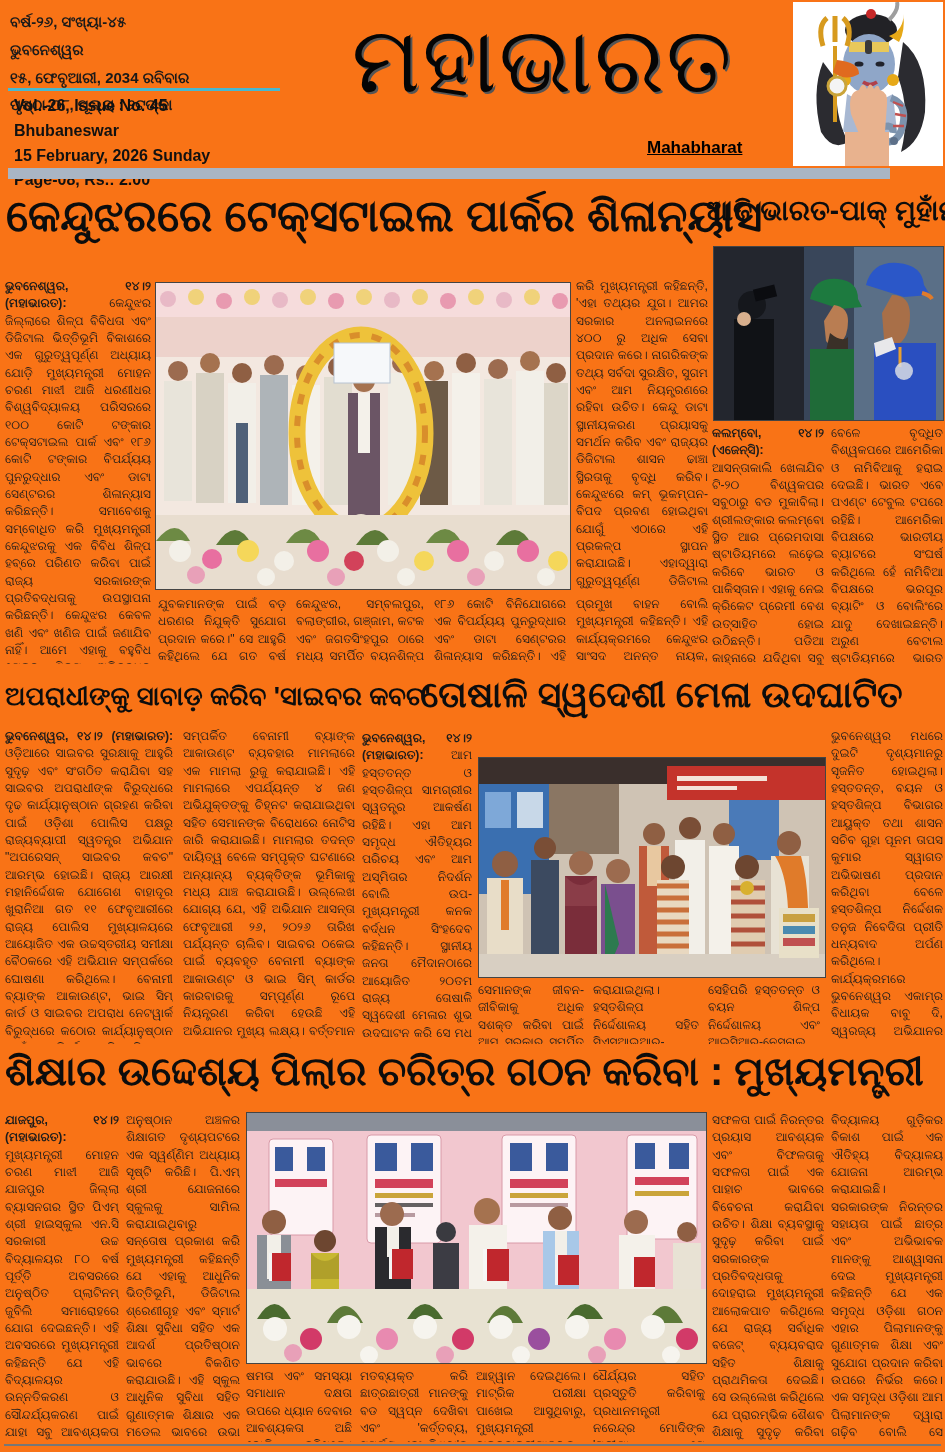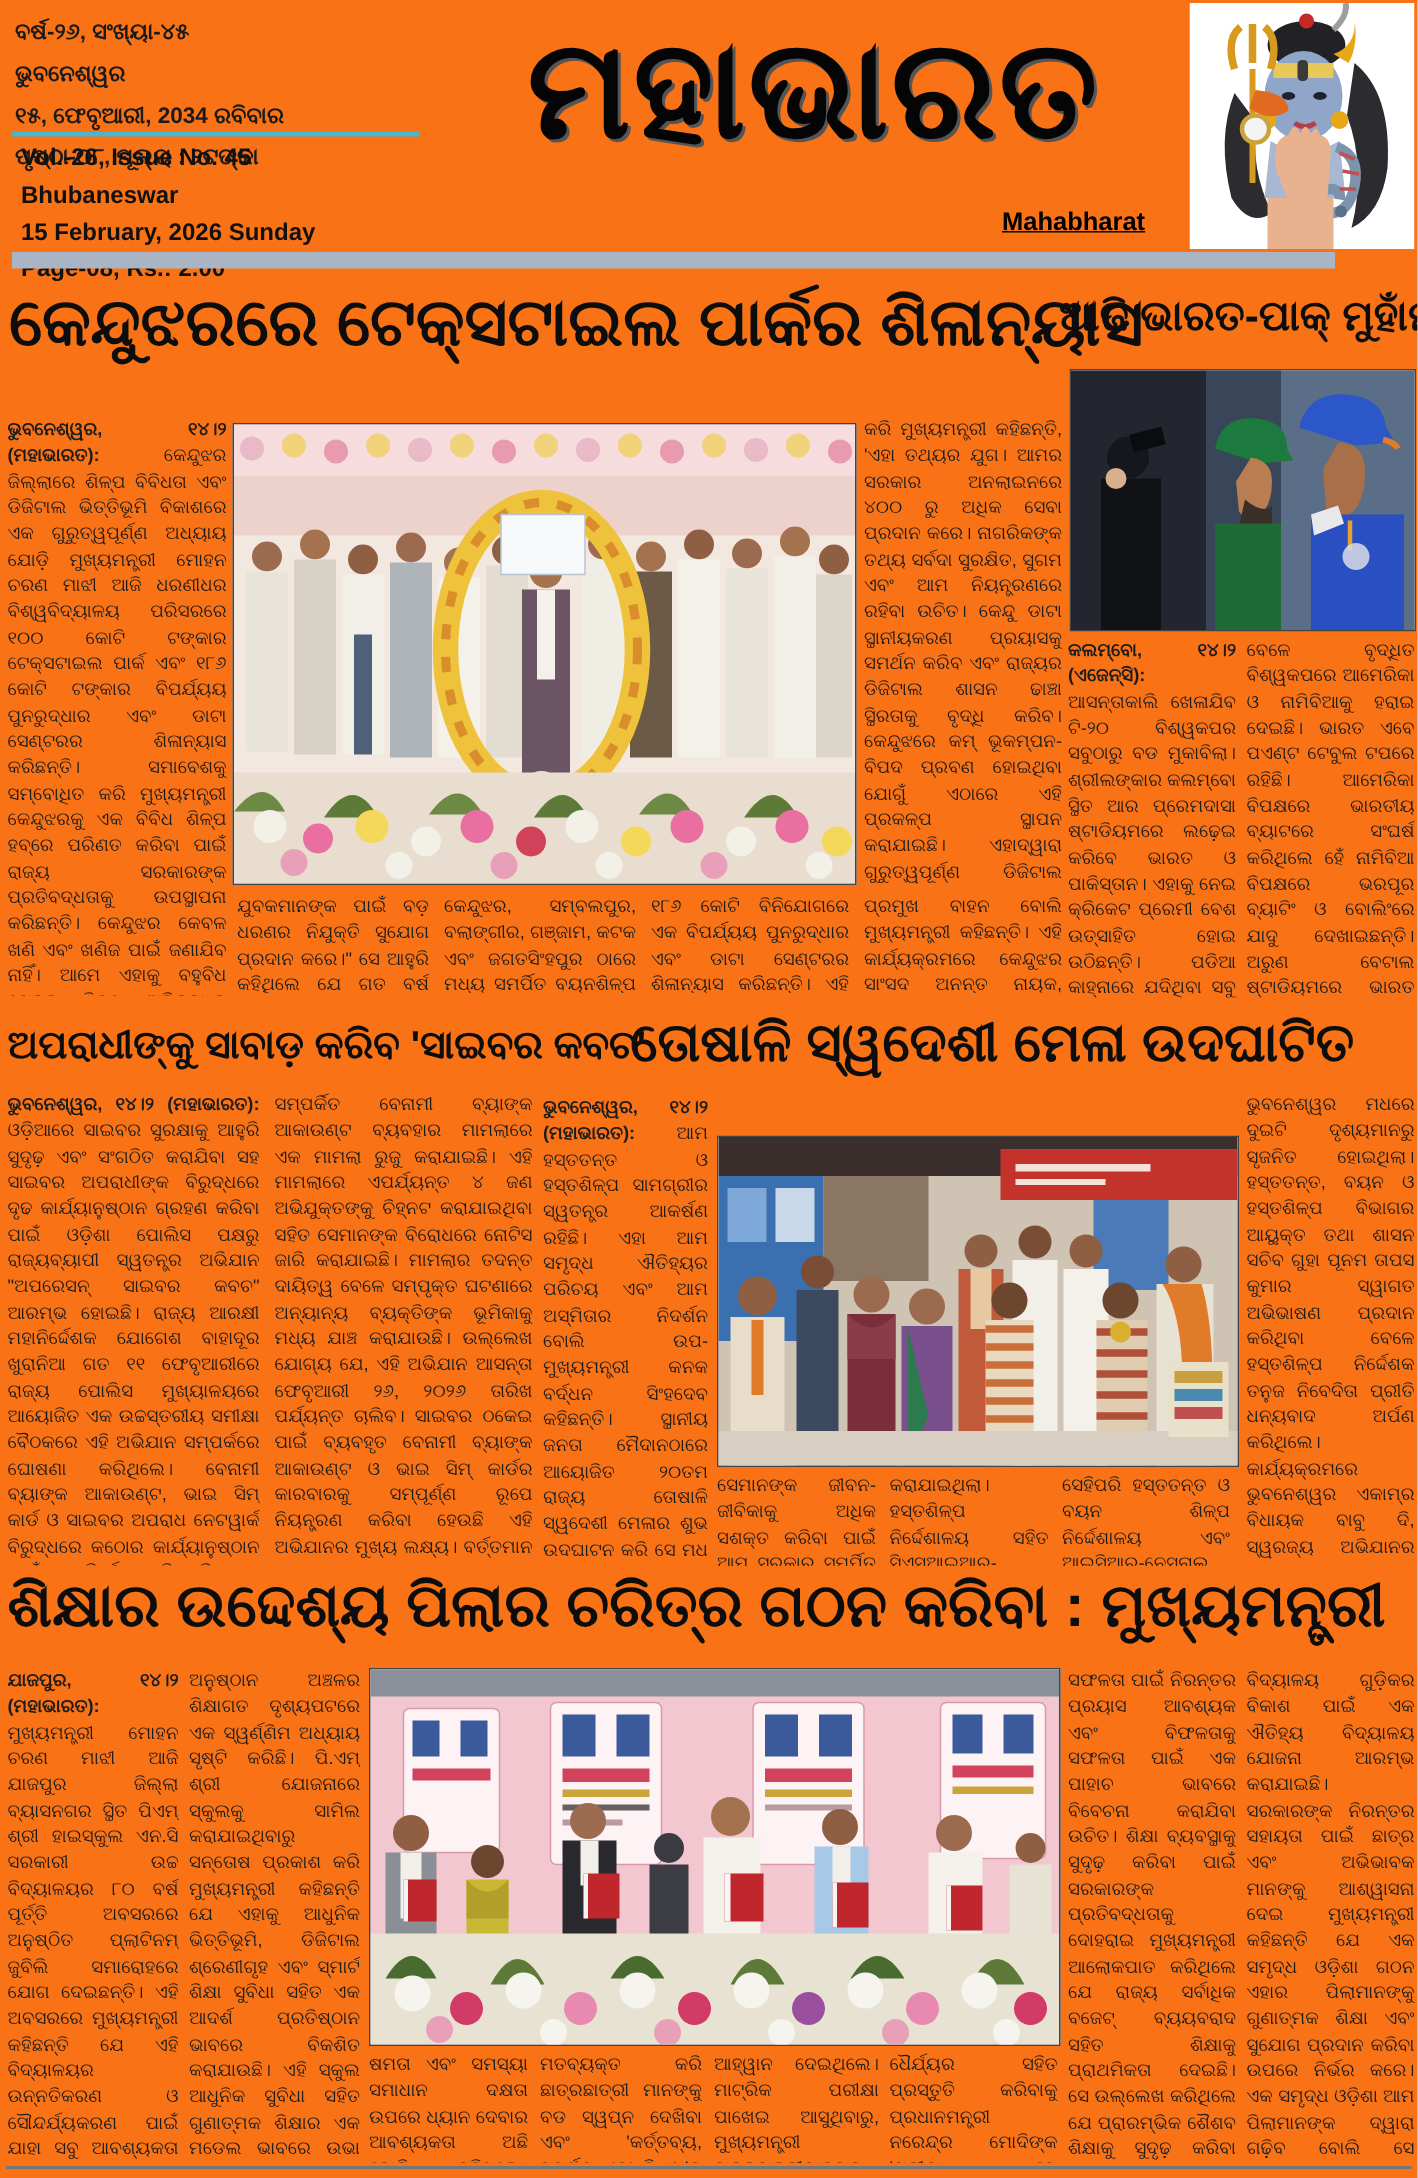--- a/index.html
+++ b/index.html
@@ -3,21 +3,21 @@
 <meta charset="utf-8">
 <style>
   html,body{margin:0;padding:0;background:#e8e8e8;}
   #page{position:relative;width:945px;height:1452px;background:#f97316;overflow:hidden;
         font-family:"Liberation Sans","DejaVu Sans",sans-serif;color:#141414;}
   .abs{position:absolute;}
   
   .meta-odia{font-size:15px;line-height:1.85;font-weight:bold;color:#1a1a1a;}
   .meta-div{height:3px;background:#49b8cf;}
   .meta-en{font-size:16px;line-height:1.55;font-weight:bold;color:#111;}
-  .logo{font-size:92px;font-weight:700;color:#050505;letter-spacing:2px;white-space:nowrap;
+  .logo{font-size:92px;font-weight:400;color:#050505;letter-spacing:2px;white-space:nowrap;
         text-shadow:2px 2px 0 #555;}
   .rni{font-size:11px;font-weight:bold;color:#222;line-height:1.7;}
   .brand-en{font-size:17px;font-weight:bold;text-decoration:underline;color:#000;}
   .graybar{background:#a9b5c4;}
   
   .hl{font-weight:bold;color:#0d0d0d;line-height:1.08;white-space:nowrap;}
   .hl-main{font-size:44px;}
   .hl-cricket{font-size:28px;}
   .hl-cyber{font-size:26px;}
   .hl-tosali{font-size:36px;text-align:center;}
@@ -42,21 +42,21 @@
   </div>
   <div class="abs meta-div" style="left:8px;top:88px;width:272px;"></div>
   <div class="abs" style="left:14px;top:94px;width:275px;">
     <div class="meta-en">Vol.-26, Issue No. 45</div>
     <div class="meta-en">Bhubaneswar</div>
     <div class="meta-en">15 February, 2026 Sunday</div>
     <div class="meta-en">Page-08, Rs.: 2.00</div>
   </div>
 
   <div class="abs logo" style="left:295px;top:8px;width:495px;text-align:center;">ମହାଭାରତ</div>
-  <div class="abs brand-en" style="left:668px;top:138px;">Mahabharat</div>
+  <div class="abs brand-en" style="left:647px;top:138px;">Mahabharat</div>
 
   <div class="abs" style="left:793px;top:2px;width:150px;height:164px;">
     <svg viewBox="0 0 150 164" preserveAspectRatio="none">
       <rect width="150" height="164" fill="#ffffff"></rect>
 
       <path d="M30 60 Q18 90 28 130 Q40 150 55 140 Q40 110 45 80 Z" fill="#2b2b30"></path>
       <path d="M110 40 Q135 60 132 110 Q128 140 108 150 Q118 110 105 75 Z" fill="#2b2b30"></path>
 
       <ellipse cx="78" cy="28" rx="26" ry="16" fill="#222226"></ellipse>
       <circle cx="78" cy="12" r="5" fill="#c62828"></circle>

